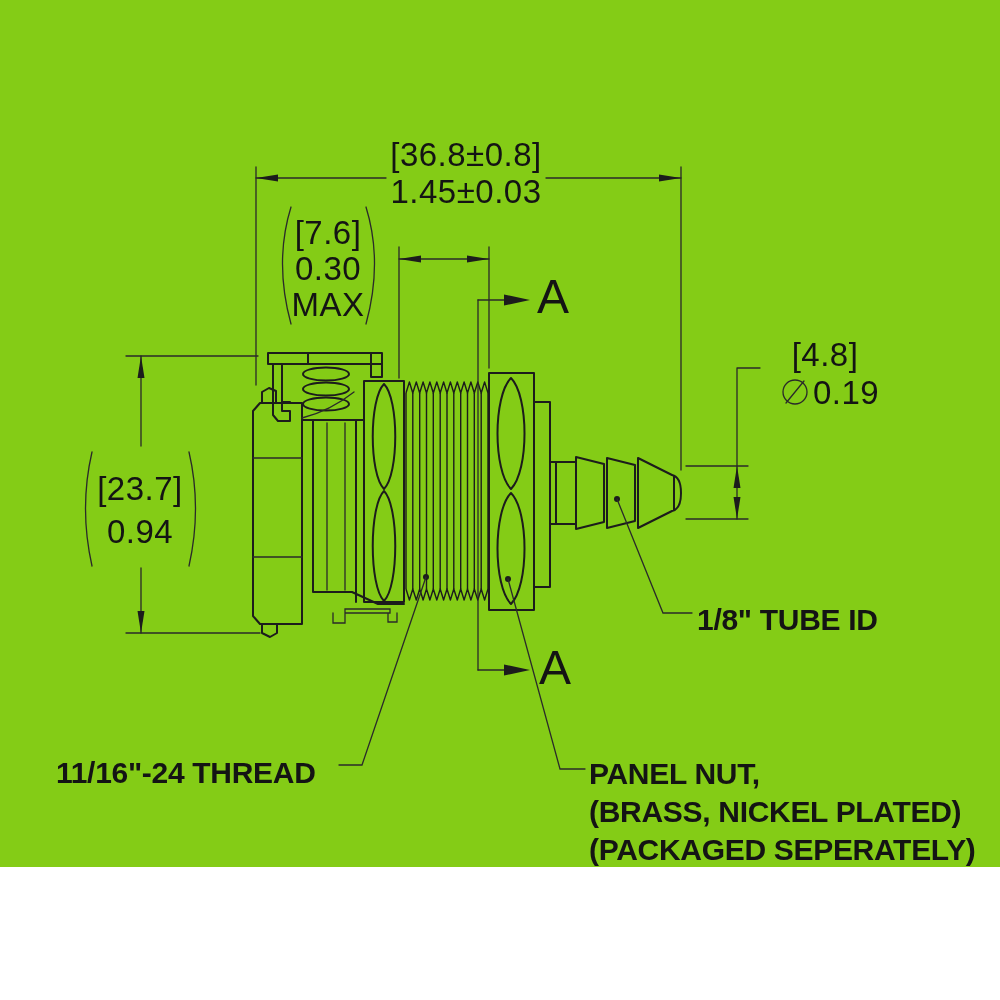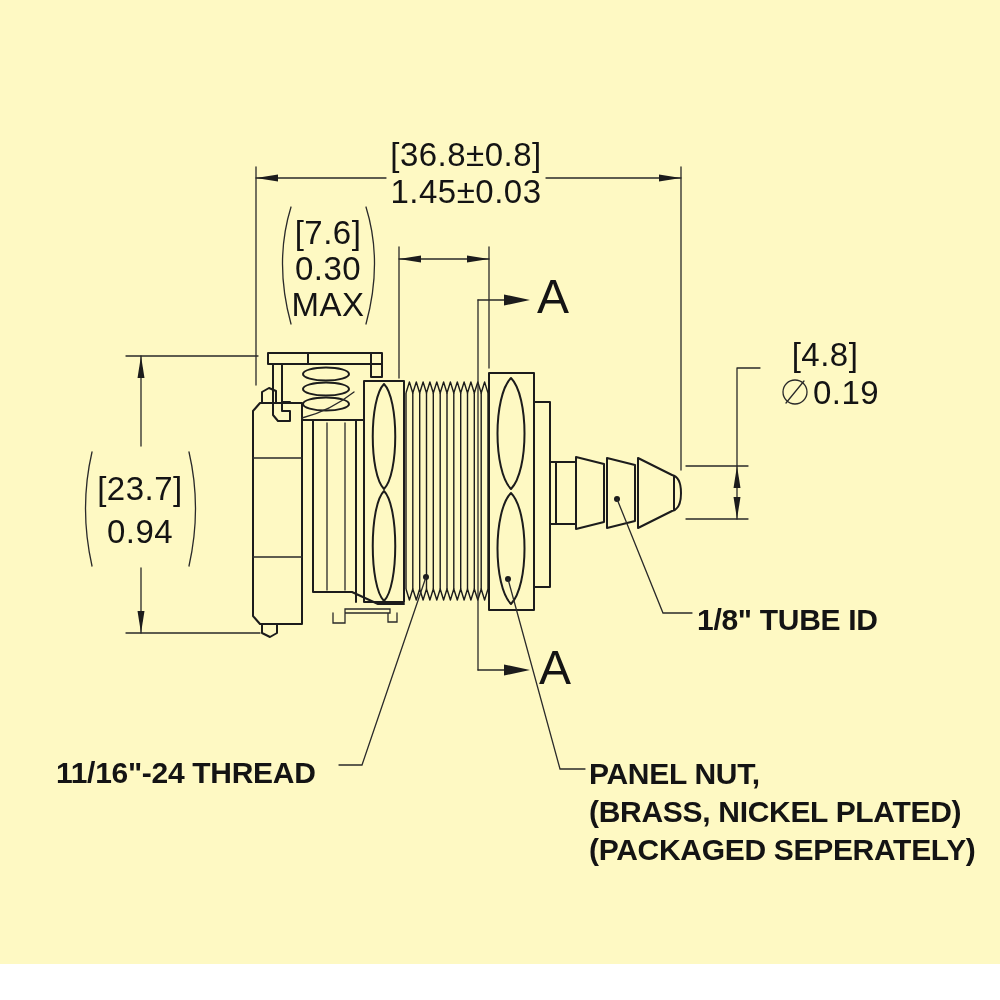--- a/index.html
+++ b/index.html
@@ -1,16 +1,16 @@
 <!DOCTYPE html>
 <html><head>
 <meta charset="utf-8">
 <style>
   html,body{margin:0;padding:0;background:#ffffff;}
-  .canvas{position:relative;width:1000px;height:964px;background:#fef9c3;overflow:hidden;}
+  .canvas{position:relative;width:1000px;height:867px;background:#84cc16;overflow:hidden;}
   svg{position:absolute;left:0;top:0;}
   .ol{fill:none;stroke:#1c1c1c;stroke-width:2;stroke-linejoin:round;stroke-linecap:round;}
   .thin{fill:none;stroke:#2a2a2a;stroke-width:1.3;stroke-linecap:round;}
   .thread{fill:none;stroke:#1c1c1c;stroke-width:1.4;stroke-linejoin:round;}
   .arrow{fill:#1c1c1c;stroke:none;}
   .dot{fill:#1c1c1c;}
   text{fill:#141414;font-family:"Liberation Sans",sans-serif;}
   .dim{font-size:33px;letter-spacing:0.5px;}
   .dimc{text-anchor:middle;}
   .lbl{font-size:30px;font-weight:700;letter-spacing:-0.3px;}

